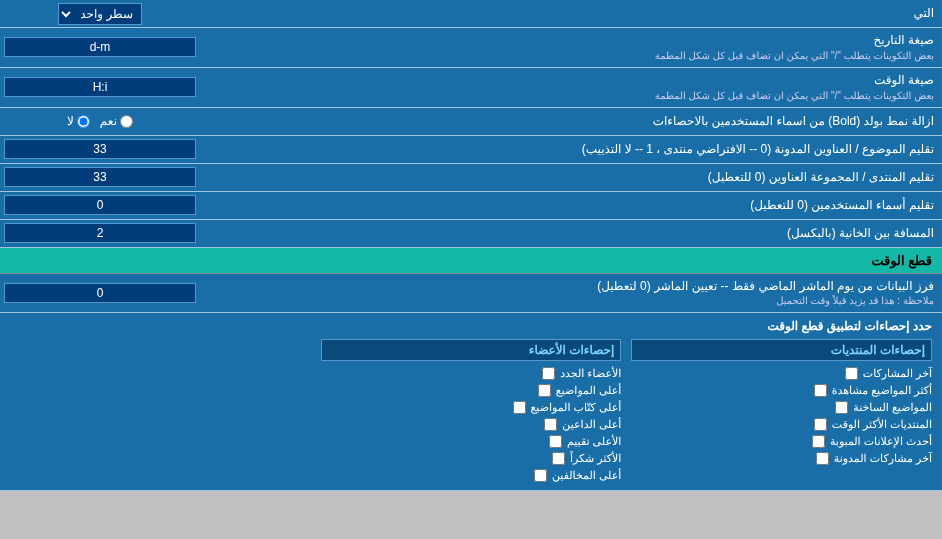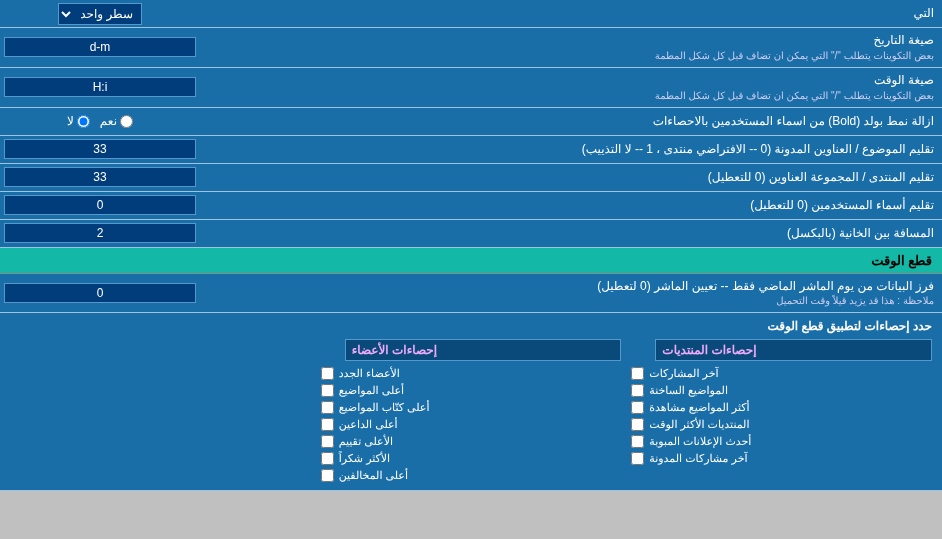--- a/index.html
+++ b/index.html
@@ -120,38 +120,37 @@
       display: flex;
       gap: 10px;
     }
 
     .checkboxes-col {
       flex: 1;
     }
 
     .checkboxes-col-header {
       background: #0a4a7a;
-      color: #f0abfc;
+      color: #7dd3fc;
       font-weight: bold;
       font-size: 12px;
-      text-align: left;
+      text-align: right;
       padding: 3px 6px;
       margin-bottom: 4px;
       border: 1px solid #5599cc;
-      margin-left: 24px;
     }
 
     .checkbox-item {
       display: flex;
       align-items: center;
       color: #fff;
       font-size: 11px;
       padding: 2px 0;
       gap: 5px;
-      justify-content: flex-end;
+      justify-content: flex-start;
     }
 
     .checkbox-item input[type="checkbox"] {
       margin: 0;
     }
 
     .empty-col {
       flex: 1;
     }
   </style>
@@ -261,25 +260,25 @@
     </div>
     <div class="checkboxes-columns">
 
       <div class="checkboxes-col">
         <div class="checkboxes-col-header">إحصاءات المنتديات</div>
         <div class="checkbox-item">
           <span>آخر المشاركات</span>
           <input type="checkbox" style="">
         </div>
         <div class="checkbox-item">
+          <span>أكثر المواضيع مشاهدة</span>
+          <input type="checkbox" style="">
+        </div>
+        <div class="checkbox-item">
           <span>المواضيع الساخنة</span>
-          <input type="checkbox" style="">
-        </div>
-        <div class="checkbox-item">
-          <span>أكثر المواضيع مشاهدة</span>
           <input type="checkbox" style="">
         </div>
         <div class="checkbox-item">
           <span>المنتديات الأكثر الوقت</span>
           <input type="checkbox" style="">
         </div>
         <div class="checkbox-item">
           <span>أحدث الإعلانات المبوبة</span>
           <input type="checkbox" style="">
         </div>

